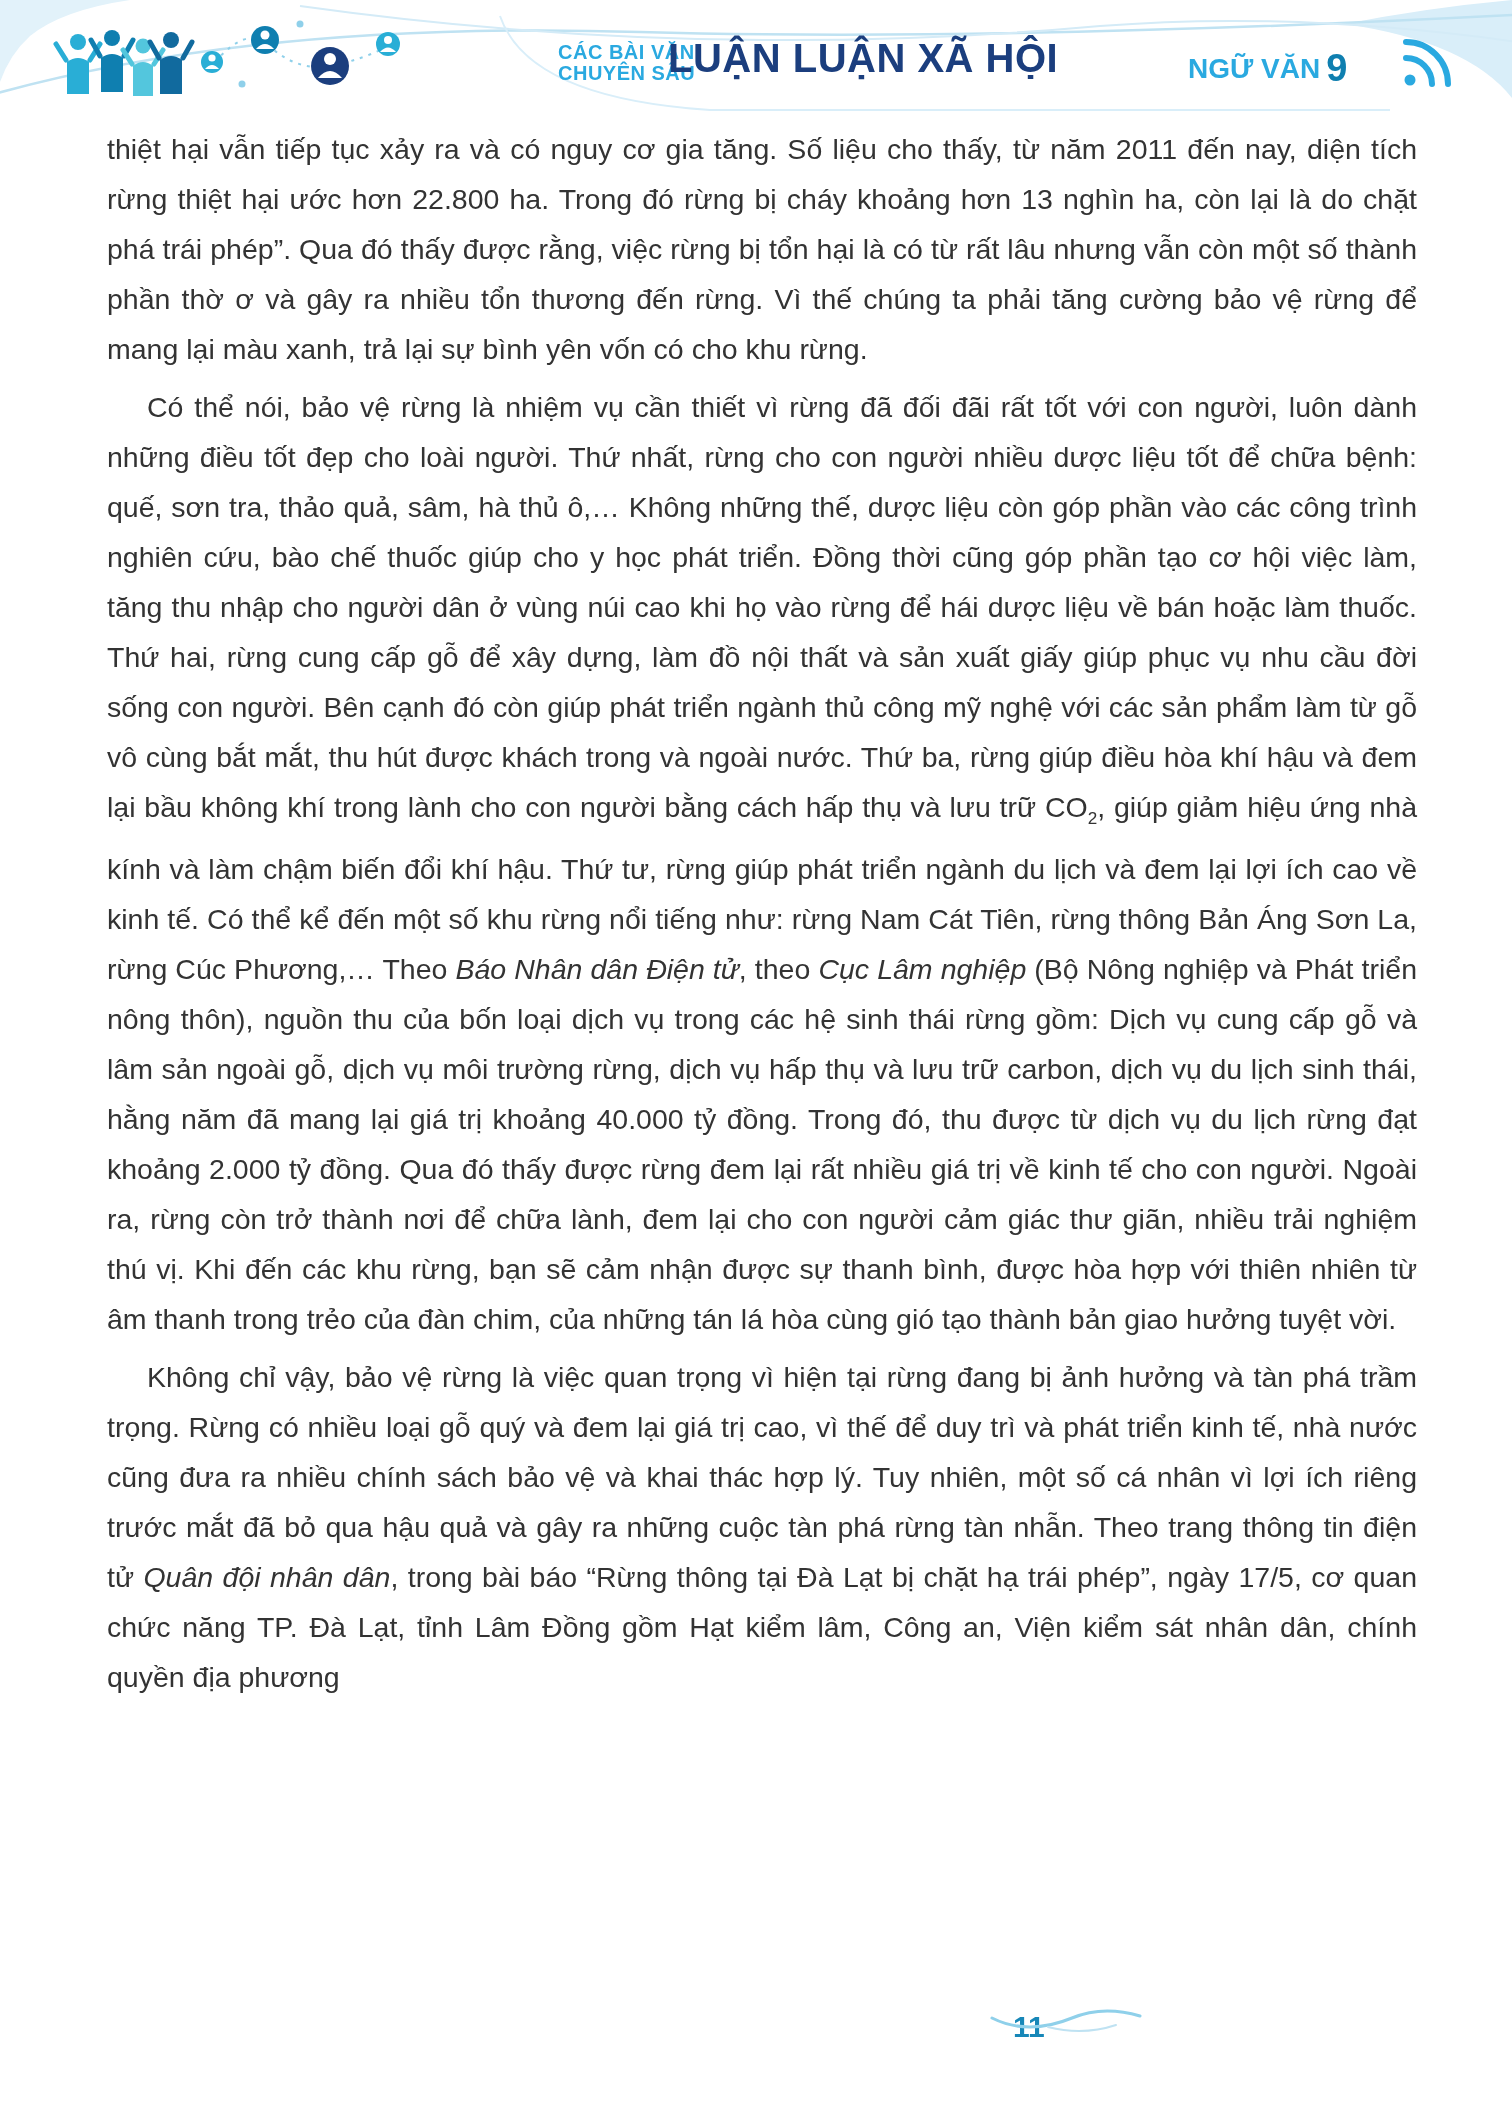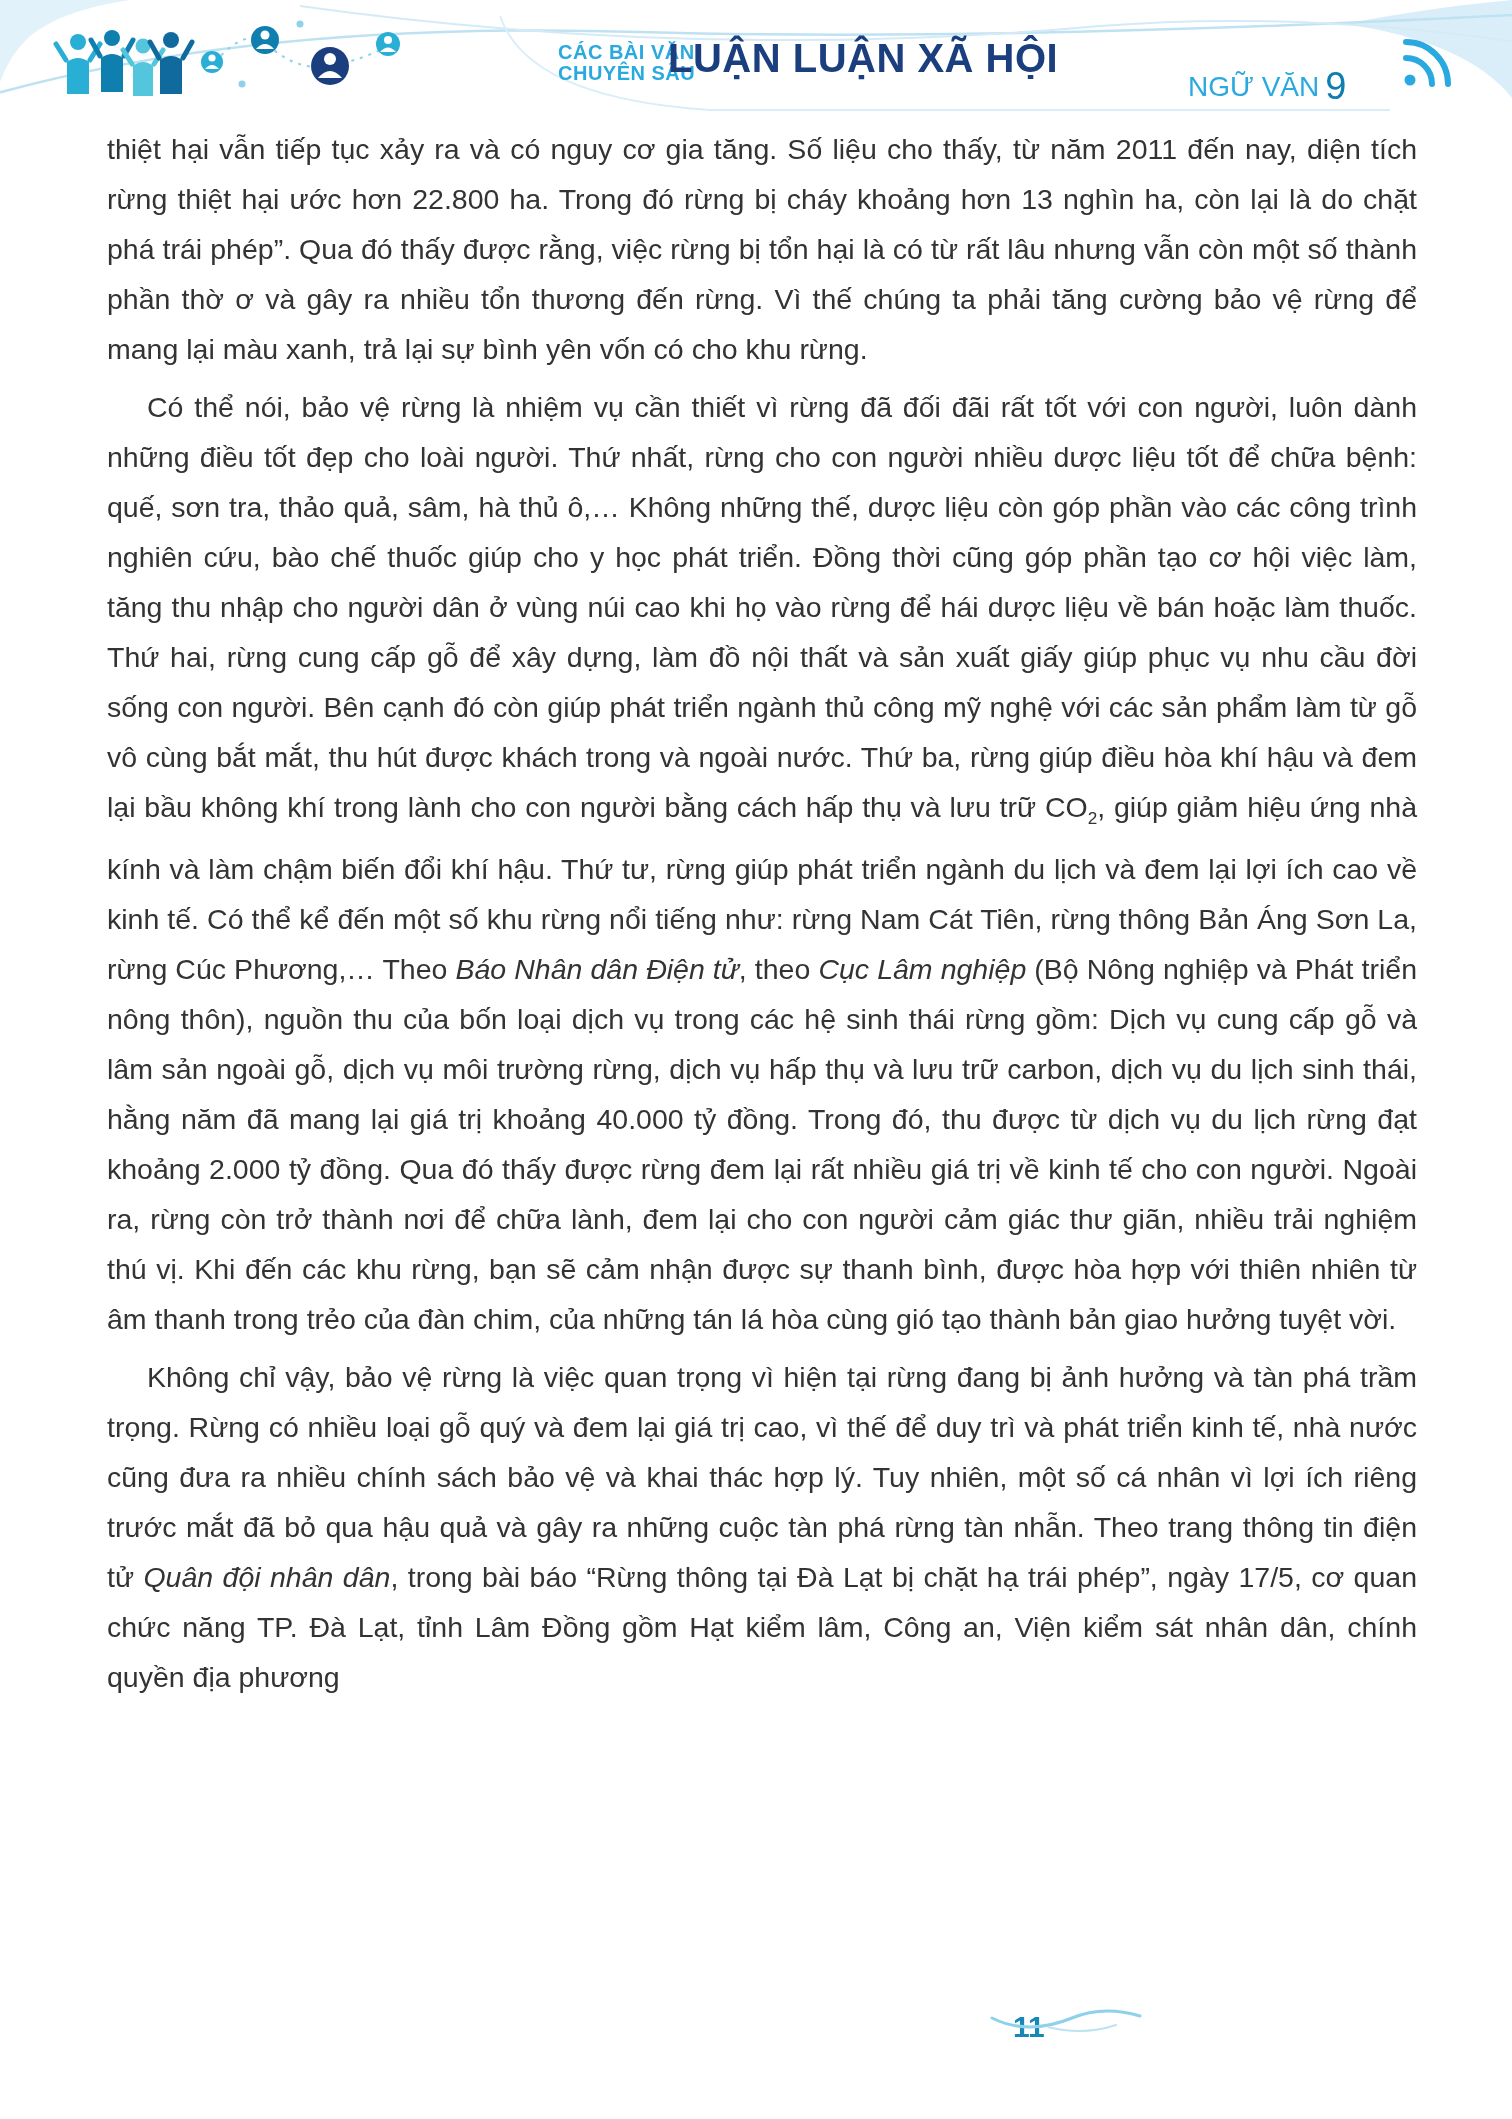--- a/index.html
+++ b/index.html
@@ -15,22 +15,22 @@
     position:absolute; left:558px; top:42px;
     font-size:20px; font-weight:bold; color:#2aa9e0;
     line-height:21px; letter-spacing:0.5px;
   }
   .main-title {
     position:absolute; left:668px; top:36px;
     font-size:40px; font-weight:800; color:#1b3e7e; letter-spacing:0.5px;
     white-space:nowrap;
   }
   .subject-line {
-    position:absolute; left:1188px; top:62px;
-    font-size:28px; font-weight:normal; color:#2aa9e0; white-space:nowrap;
+    position:absolute; left:1188px; top:44px;
+    font-size:28px; font-weight:bold; color:#2aa9e0; white-space:nowrap;
   }
   .subject-line .grade {
     font-size:38px; color:#0f7fb0; position:relative; top:3px; margin-left:6px;
   }
 
   
   .body-text {
     position:absolute; left:99px; top:124px; width:1318px;
     text-align:justify; font-size:28.5px; line-height:50px; color:#333333;
   }

